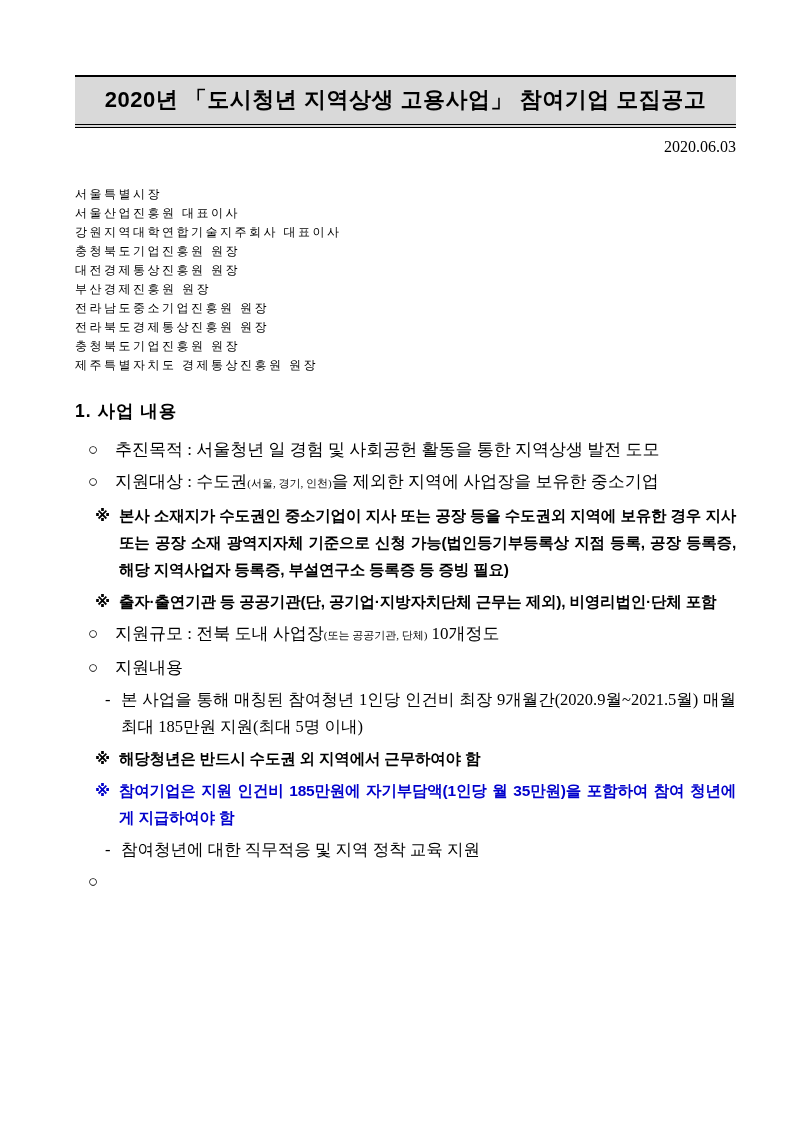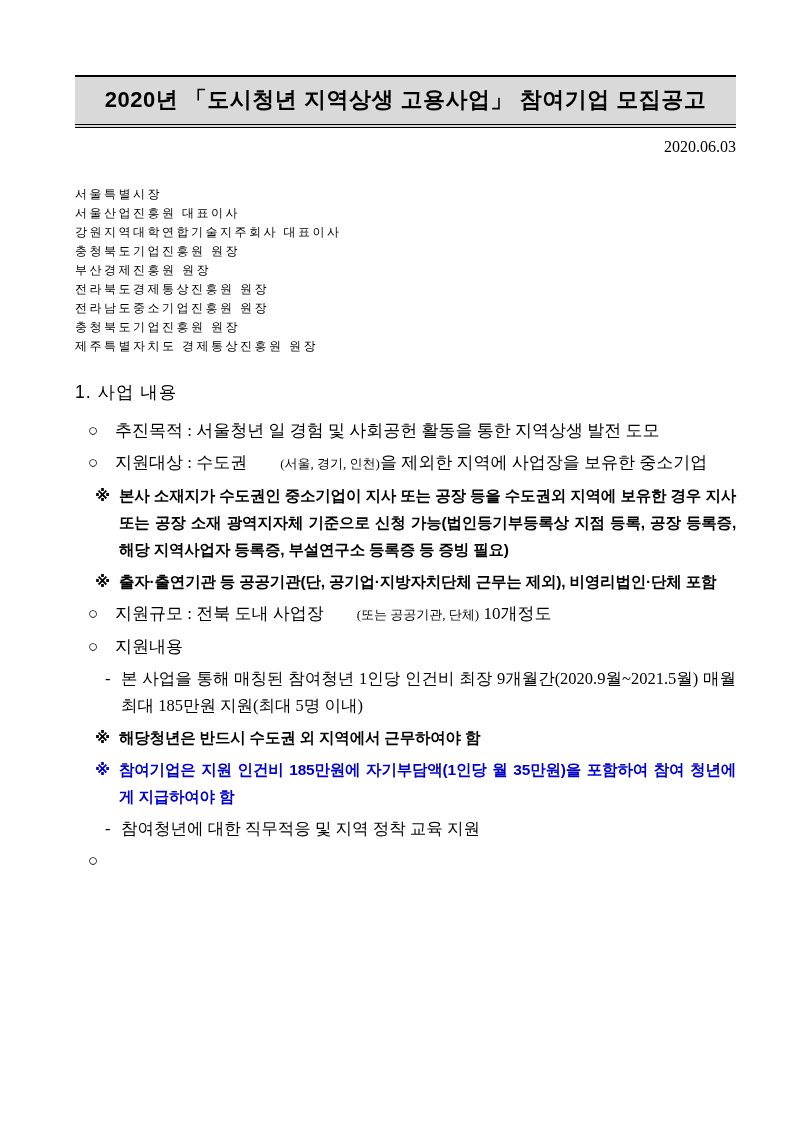--- a/index.html
+++ b/index.html
@@ -44,21 +44,21 @@
     text-align:left;
     padding-right:30px;
     font-size:12px;
     line-height:19px;
     letter-spacing:2.5px;
   }
   .signatory { display:block; white-space:nowrap; }
   .section-heading {
     margin-top:24px;
     font-family:"Liberation Sans","DejaVu Sans",sans-serif;
-    font-weight:normal;
+    font-weight:bold;
     font-size:17.5px;
     letter-spacing:1px;
   }
   .items { margin-top:13px; }
   .item {
     display:flex;
     font-size:17px;
     line-height:27px;
     margin-bottom:5px;
     padding-left:13px;
@@ -71,42 +71,43 @@
     font-size:15.5px;
     font-weight:bold;
     font-family:"Liberation Sans","DejaVu Sans",sans-serif;
     letter-spacing:-0.2px;
   }
   .item.note .marker { width:24px; }
   .item.dash { padding-left:30px; font-size:16.5px; }
   .item.dash .marker { width:16px; }
   .item.blue { color:#0000cc; }
   .itext { flex:1; }
-  .itext .small { font-size:13px;margin-left:33px; }
+  .itext .small { font-size:11px; }
 </style>
 </head>
 <body>
 
 <div class="page">
 
   <div class="title-box">
     <span>2020년 「도시청년 지역상생 고용사업」 참여기업 모집공고</span>
   </div>
 
 
   <div class="date-line">2020.06.03</div>
 
   <div class="signatories">
     <span class="signatory">서울특별시장</span>
     <span class="signatory">서울산업진흥원 대표이사</span>
     <span class="signatory">강원지역대학연합기술지주회사 대표이사</span>
     <span class="signatory">충청북도기업진흥원 원장</span>
+    <span class="signatory">대전경제통상진흥원 원장</span>
     <span class="signatory">부산경제진흥원 원장</span>
+    <span class="signatory">전라남도중소기업진흥원 원장</span>
     <span class="signatory">전라북도경제통상진흥원 원장</span>
-    <span class="signatory">전라남도중소기업진흥원 원장</span>
     <span class="signatory">충청북도기업진흥원 원장</span>
     <span class="signatory">제주특별자치도 경제통상진흥원 원장</span>
   </div>
 
   <h2 class="section-heading">1. 사업 내용</h2>
 
   <div class="items">
 
     <div class="item">
       <span class="marker">○</span>

